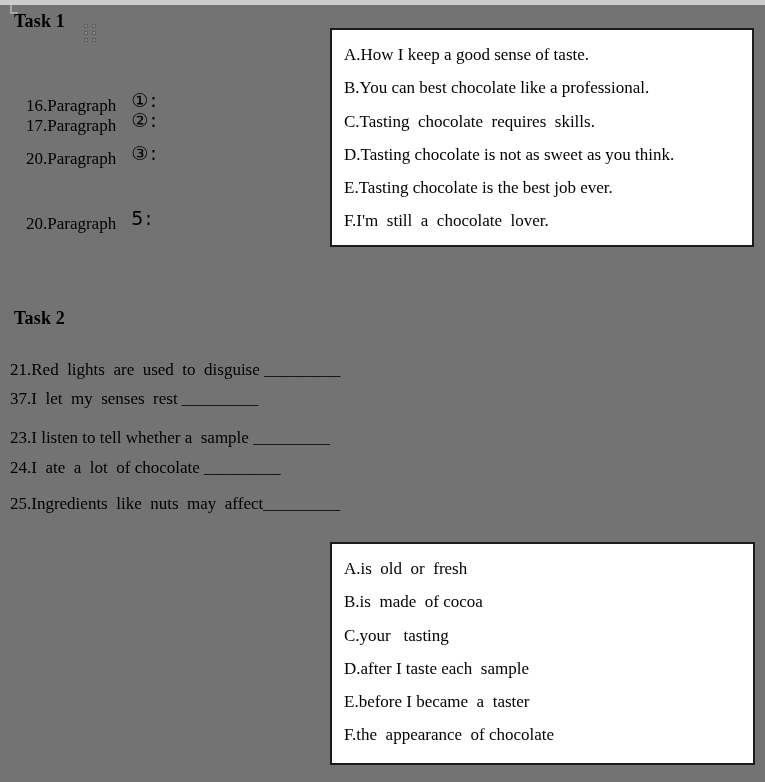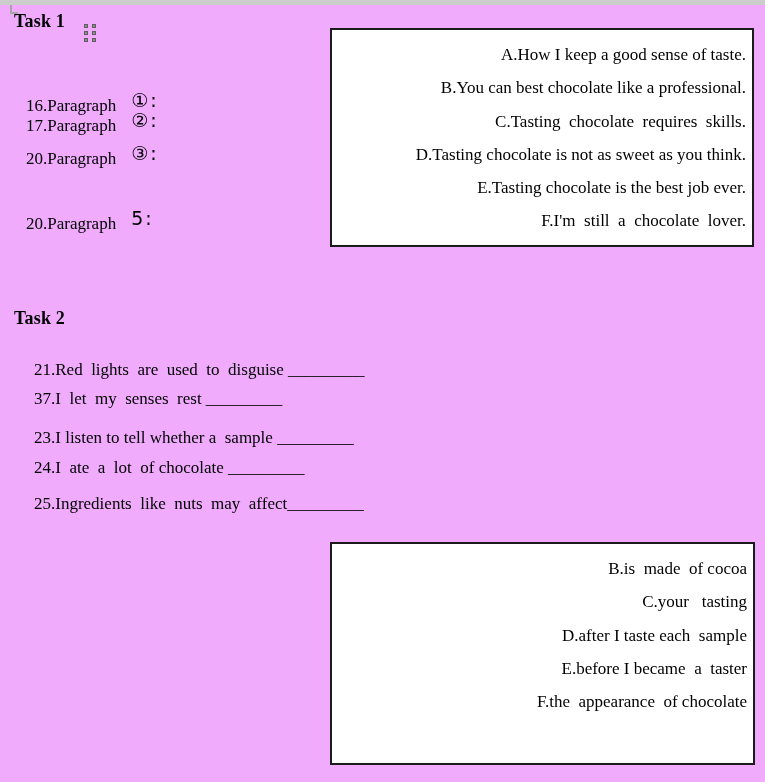--- a/index.html
+++ b/index.html
@@ -1,19 +1,19 @@
 <!DOCTYPE html>
 <html><head>
 <meta charset="utf-8">
 <style>
   html,body { margin:0; padding:0; background:#ffffff; }
   .doc {
     position:relative;
     width:765px; height:782px;
-    background:#f0abfc;
+    background:#737373;
     color:#000000;
     font-family:"Liberation Serif","DejaVu Serif",serif;
     overflow:hidden;
   }
   .abs { position:absolute; }
 
   
   .corner-mark {
     left:10px; top:0;
     width:6px; height:12px;
@@ -57,27 +57,25 @@
     background:#ffffff;
     box-sizing:border-box;
     padding:14px 6px 0 12px;
   }
   .opt {
     height:33.3px;
     font-size:17px;
     line-height:21px;
     white-space:pre;
     overflow:hidden;
-    text-align:right;
   }
 
   .t2item {
     font-size:17px;
     white-space:pre;
-    margin-left:24px;
   }
 
   
   .edge-bar {
     left:0; top:777;
     width:765px; height:5px;
   }
 </style>
 </head>
 <body>
@@ -121,20 +119,21 @@
 
   <div class="abs section-title" style="left:14px; top:308px">Task 2</div>
 
   <div class="abs t2item" style="left:10px; top:360px">21.Red  lights  are  used  to  disguise _________</div>
   <div class="abs t2item" style="left:10px; top:389px">37.I  let  my  senses  rest _________</div>
   <div class="abs t2item" style="left:10px; top:428px">23.I listen to tell whether a  sample _________</div>
   <div class="abs t2item" style="left:10px; top:458px">24.I  ate  a  lot  of chocolate _________</div>
   <div class="abs t2item" style="left:10px; top:494px">25.Ingredients  like  nuts  may  affect_________</div>
 
   <div class="abs optbox" style="left: 330px; top: 542px; width: 425px; height: 223px; border-color: rgb(27, 27, 27);">
+    <div class="opt">A.is  old  or  fresh</div>
     <div class="opt">B.is  made  of cocoa</div>
     <div class="opt">C.your   tasting</div>
     <div class="opt">D.after I taste each  sample</div>
     <div class="opt">E.before I became  a  taster</div>
     <div class="opt">F.the  appearance  of chocolate</div>
   </div>
 
   <div class="abs edge-bar" style="background: rgb(204, 204, 204);"></div>
 
 </div>

